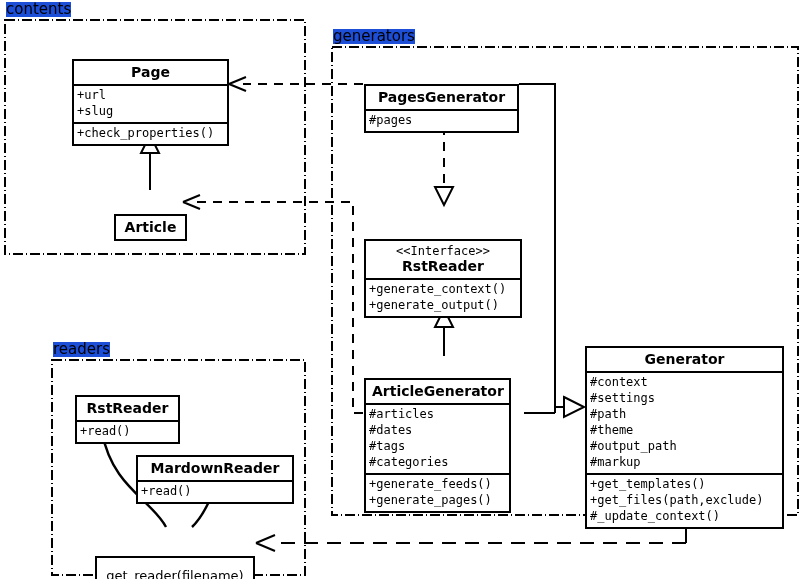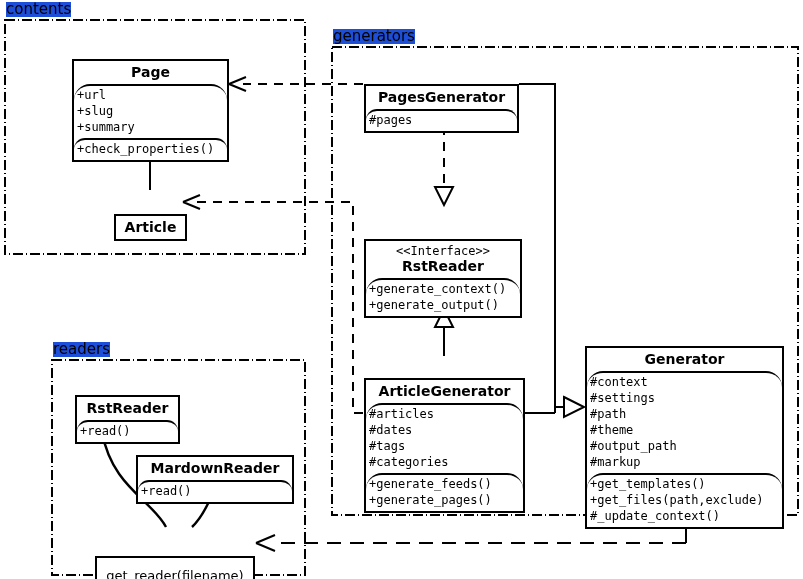--- a/index.html
+++ b/index.html
@@ -46,21 +46,20 @@
   .uml-stereotype {
     font-weight: normal;
     font-size: 12px;
     text-align: center;
     font-family: "DejaVu Sans Mono", monospace;
     display: block;
     line-height: 1.2;
   }
   .uml-sep {
     border-top: 2px solid #000000;
-    border-radius: 16px;
   }
   .uml-compartment {
     font-family: "DejaVu Sans Mono", monospace;
     font-size: 12px;
     color: #000000;
     padding: 2px 2px 2px 3px;
     line-height: 1.33;
   }
   .uml-compartment div {
     white-space: nowrap;
@@ -182,21 +181,20 @@
 
   <div class="pkg-label" style="left:6px; top:2px;">contents</div>
   <div class="pkg-label" style="left:333px; top:29px;">generators</div>
   <div class="pkg-label" style="left:53px; top:342px;">readers</div>
 
   <div class="umlbox" style="left:72px; top:34px; width:157px;">
     <div class="uml-title">Page</div>
     <div class="uml-compartment uml-sep">
       <div>+url</div>
       <div>+slug</div>
-      <div>+summary</div>
     </div>
     <div class="uml-compartment uml-sep">
       <div>+check_properties()</div>
     </div>
   </div>
 
   <div class="umlbox" style="left:114px; top:189px; width:73px;">
     <div class="uml-title">Article</div>
   </div>
 
@@ -211,21 +209,21 @@
     <div class="uml-title">
       <span class="uml-stereotype">&lt;&lt;Interface&gt;&gt;</span>
       <span>RstReader</span>
     </div>
     <div class="uml-compartment uml-sep">
       <div>+generate_context()</div>
       <div>+generate_output()</div>
     </div>
   </div>
 
-  <div class="umlbox" style="left:364px; top:353px; width:161px;">
+  <div class="umlbox" style="left:364px; top:353px; width:147px;">
     <div class="uml-title">ArticleGenerator</div>
     <div class="uml-compartment uml-sep">
       <div>#articles</div>
       <div>#dates</div>
       <div>#tags</div>
       <div>#categories</div>
     </div>
     <div class="uml-compartment uml-sep">
       <div>+generate_feeds()</div>
       <div>+generate_pages()</div>

